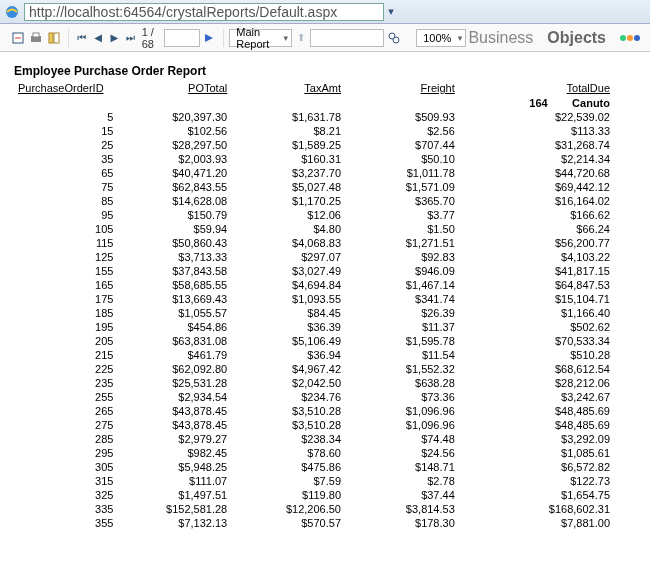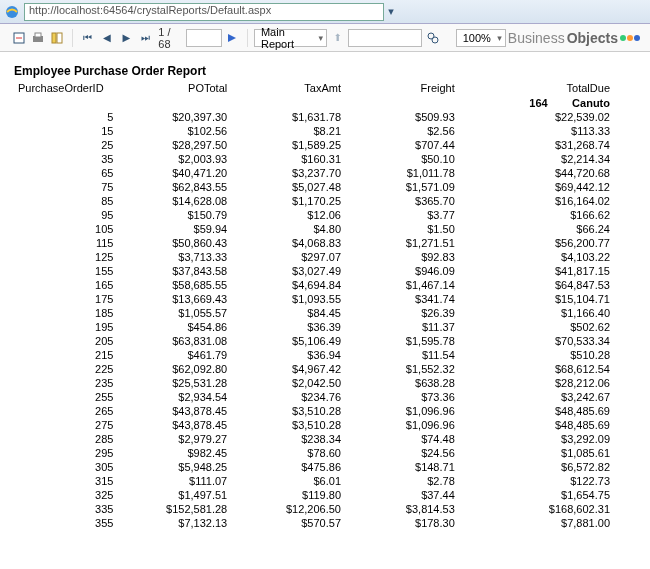--- a/index.html
+++ b/index.html
@@ -27,21 +27,21 @@
   }
   .url-box {
     flex: 0 0 360px;
     height: 18px;
     background: #fff;
     border: 1px solid #7a9;
     padding: 0 4px;
     display: flex;
     align-items: flex-start;
     color: #555;
-    font-size: 11px;
+    font-size: 14px;
   }
   .url-dd {
     width: 14px; text-align: center; color: #357;
   }
   .toolbar {
     background: #f9f9f9;
     border-bottom: 1px solid #ccc;
     height: 28px;
     display: flex;
     align-items: center;
@@ -64,30 +64,30 @@
   }
   .dropdown-main {
     height:18px; border:1px solid #bbb; padding:0 14px 0 6px;
     display:flex;align-items:center;position:relative;background:#fff;
     font-size:11px;cursor:pointer;
   }
   .dropdown-main::after{
     content:"▾";position:absolute;right:3px;color:#666;font-size:9px;
   }
   .zoom-box { margin-left:12px; }
-  .bo-logo { margin-left:auto; display:flex; align-items:center; gap:2px; font-size:14px;color:#888;}
+  .bo-logo { margin-left:auto; display:flex; align-items:center; gap:14px; font-size:16px;color:#888;}
   .bo-logo .bo{font-weight:bold;color:#666;}
   .circles{display:flex;gap:1px;}
   .circles span{width:6px;height:6px;border-radius:50%;}
   .c1{background:#3c7;} .c2{background:#f93;} .c3{background:#36c;}
   .report-area{padding:8px 14px 0 14px;overflow:auto;height:517px;}
   .report-title{font-size:12px;font-weight:bold;margin:4px 0 2px 0;}
   table.rep{width:600px;border-collapse:collapse;}
   table.rep th{
-    text-align:right;font-weight:normal;
+    text-align:right;font-weight:normal;text-decoration:underline;
     padding:2px 4px;color:#000;font-size:11px;
   }
   table.rep th.left{text-align:left;}
   table.rep td{
     text-align:right;padding:1px 4px;font-size:11px;white-space:nowrap;
   }
   .group-row td{font-weight:bold;text-align:left;padding-top:3px;}
 </style>
 </head>
 <body>
@@ -359,21 +359,21 @@
         <tr>
           <td>305</td>
           <td>$5,948.25</td>
           <td>$475.86</td>
           <td>$148.71</td>
           <td>$6,572.82</td>
         </tr>
         <tr>
           <td>315</td>
           <td>$111.07</td>
-          <td>$6.01</td>
+          <td>$7.59</td>
           <td>$2.78</td>
           <td>$122.73</td>
         </tr>
         <tr>
           <td>325</td>
           <td>$1,497.51</td>
           <td>$119.80</td>
           <td>$37.44</td>
           <td>$1,654.75</td>
         </tr>

